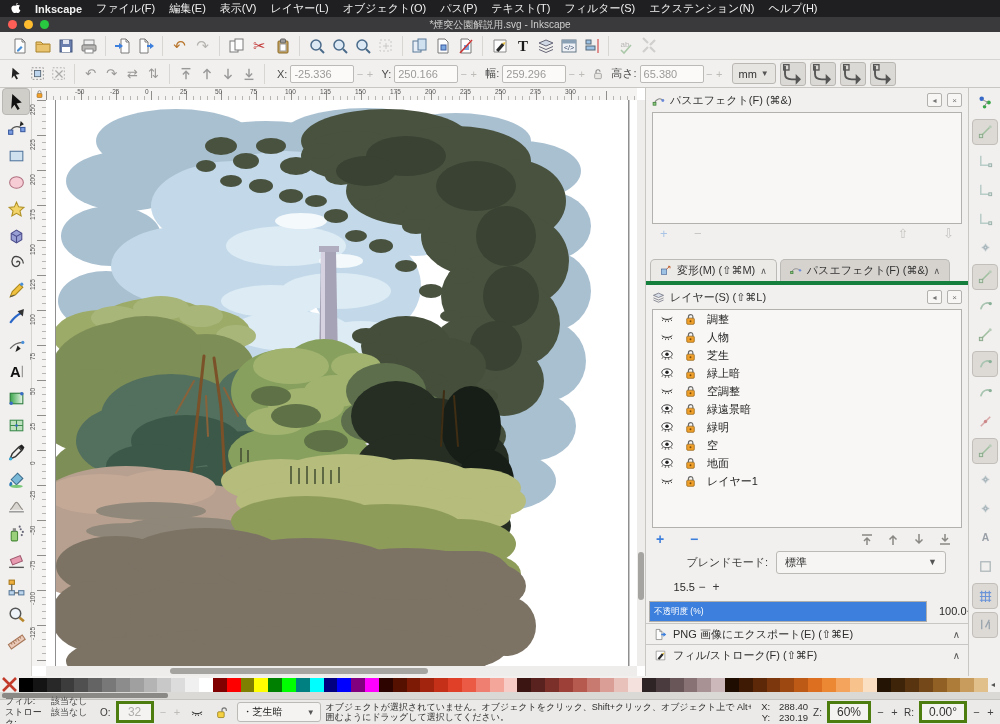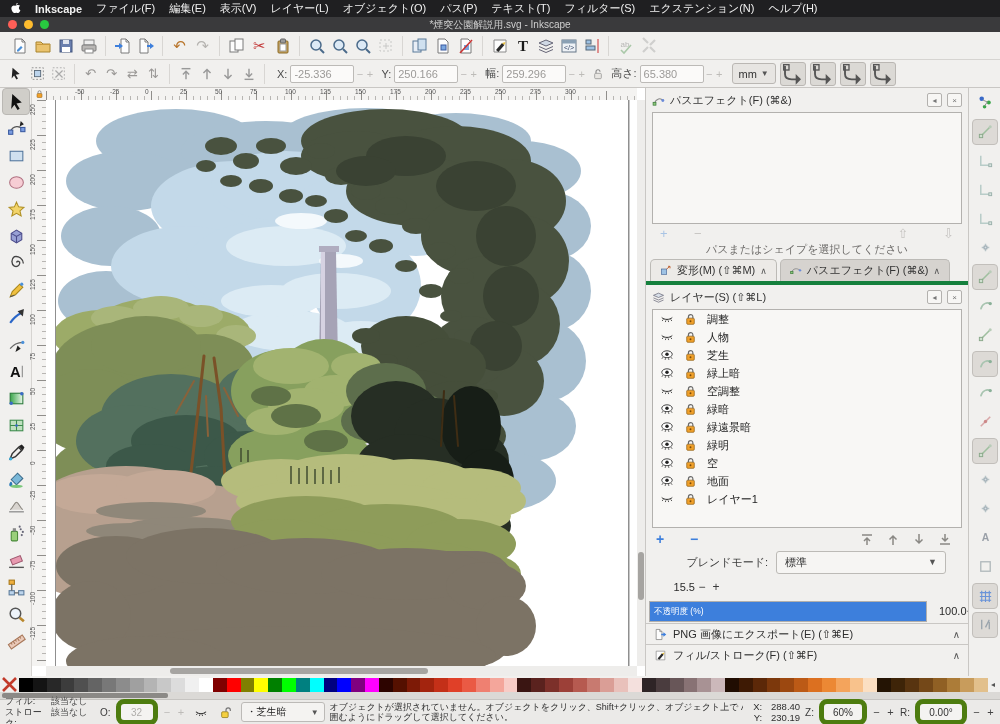--- a/index.html
+++ b/index.html
@@ -119,21 +119,21 @@
   .sw{flex:1;height:14px;}
   #pal-arrow{width:10px;flex:none;font-size:8px;color:#555;text-align:center;}
   #palscroll{left:0;top:692px;width:100%;height:7px;background:#dbd9d6;}
   #palscroll .thumb{position:absolute;left:2px;top:1px;width:166px;height:5px;background:#8b8986;border-radius:2px;}
   
   #statusbar{left:0;top:699px;width:100%;height:25px;background:#ebeae8;border-top:1px solid #c6c4c1;
              display:flex;align-items:center;padding:0 5px;box-sizing:border-box;gap:5px;}
   #fs{display:grid;grid-template-columns:46px 44px;font-size:9px;line-height:11px;color:#2e2e2e;}
   #fs .v{color:#4a4a4a;}
   .sblabel{font-size:10px;color:#3a3a3a;}
-  .sbinput{height:16px;background:#f4f3f1;border:5px solid #4d7c0f;border-radius:8px;font-size:10px;
+  .sbinput{height:16px;background:#f4f3f1;border:3px solid #4d7c0f;border-radius:0;font-size:12px;
            display:flex;align-items:center;justify-content:center;color:#333;}
   .sbinput.dis{color:#b0aeab;}
   .sbtn{width:20px;height:18px;display:flex;align-items:center;justify-content:center;}
   .sbtn svg{width:14px;height:13px;}
   #layerdrop{width:72px;height:18px;background:#f4f3f1;border:1px solid #bcbab7;border-radius:3px;
              display:flex;align-items:center;justify-content:space-between;font-size:10px;color:#222;padding:0 5px;}
   #msg{flex:1;font-size:9px;line-height:10.5px;color:#2e2e2e;overflow:hidden;white-space:nowrap;}
   #xy{display:grid;grid-template-columns:14px 38px;font-size:9.5px;line-height:11px;color:#2e2e2e;text-align:right;}
 </style>
 </head>
@@ -993,21 +993,20 @@
         <span class="dockbtn">×</span>
       </div>
       <div class="listbox" id="pe-list"></div>
       <div class="btnrow">
         <span class="pm" style="color:#a9c4e4;">+</span>
         <span class="pm" style="color:#c6c4c1;">−</span>
         <span style="flex:1"></span>
         <span class="pm" style="color:#c6c4c1;text-align:center;">⇧</span>
         <span class="pm" style="color:#c6c4c1;text-align:right;">⇩</span>
       </div>
-      <div class="hint">パスまたはシェイプを選択してください</div>
       <div id="tabs">
           <div class="tab">
             <svg viewBox="0 0 18 18">
               <rect x="2" y="6" width="8" height="8" fill="#9ec2e4" stroke="#4a6a9a"></rect>
               <path d="M10 6l5-4M12 2h3v3" fill="none" stroke="#c06030" stroke-width="1.4"></path>
             </svg>
             <span>変形(M) (⇧⌘M)</span>
             <span style="font-size:9px;color:#555;">∧</span>
           </div>
           <div class="tab active">
@@ -1088,33 +1087,20 @@
             <svg class="eye" viewBox="0 0 18 16">
               <path d="M2 6c3 3.4 11 3.4 14 0" fill="none" stroke="#222" stroke-width="1.3"></path>
               <path d="M4 8.7l-1.5 2M7.5 9.8l-.7 2.3M10.5 9.8l.7 2.3M14 8.7l1.5 2" stroke="#222"></path>
             </svg>
             <svg class="lock" viewBox="0 0 16 18">
               <rect x="2.5" y="7" width="11" height="9" rx="1.5" fill="#f0a02a" stroke="#8a5a10"></rect>
               <path d="M5 7V5a3.2 3.2 0 0 1 6.4 0v2" fill="none" stroke="#6a6a6a" stroke-width="1.7"></path>
               <circle cx="8" cy="11.5" r="1.4" fill="#7a4a08"></circle>
             </svg>
             <span class="lname">空調整</span>
-          </div>
-          <div class="lrow">
-            <svg class="eye" viewBox="0 0 18 16">
-              <ellipse cx="9" cy="7" rx="7" ry="4.6" fill="#fff" stroke="#222" stroke-width="1.1"></ellipse>
-              <circle cx="9" cy="7" r="2.3" fill="#222"></circle>
-              <path d="M3.5 11l-1.3 2M7 12.3l-.5 2.2M11 12.3l.5 2.2M14.5 11l1.3 2" stroke="#222"></path>
-            </svg>
-            <svg class="lock" viewBox="0 0 16 18">
-              <rect x="2.5" y="7" width="11" height="9" rx="1.5" fill="#f0a02a" stroke="#8a5a10"></rect>
-              <path d="M5 7V5a3.2 3.2 0 0 1 6.4 0v2" fill="none" stroke="#6a6a6a" stroke-width="1.7"></path>
-              <circle cx="8" cy="11.5" r="1.4" fill="#7a4a08"></circle>
-            </svg>
-            <span class="lname">緑暗</span>
           </div>
           <div class="lrow">
             <svg class="eye" viewBox="0 0 18 16">
               <ellipse cx="9" cy="7" rx="7" ry="4.6" fill="#fff" stroke="#222" stroke-width="1.1"></ellipse>
               <circle cx="9" cy="7" r="2.3" fill="#222"></circle>
               <path d="M3.5 11l-1.3 2M7 12.3l-.5 2.2M11 12.3l.5 2.2M14.5 11l1.3 2" stroke="#222"></path>
             </svg>
             <svg class="lock" viewBox="0 0 16 18">
               <rect x="2.5" y="7" width="11" height="9" rx="1.5" fill="#f0a02a" stroke="#8a5a10"></rect>
               <path d="M5 7V5a3.2 3.2 0 0 1 6.4 0v2" fill="none" stroke="#6a6a6a" stroke-width="1.7"></path>

